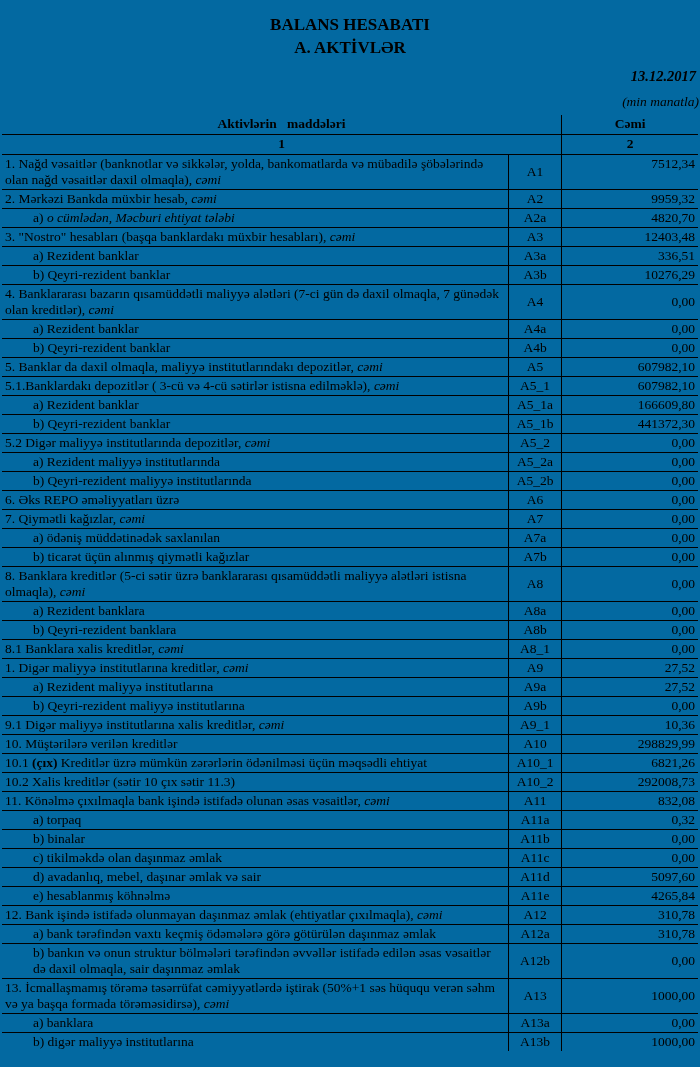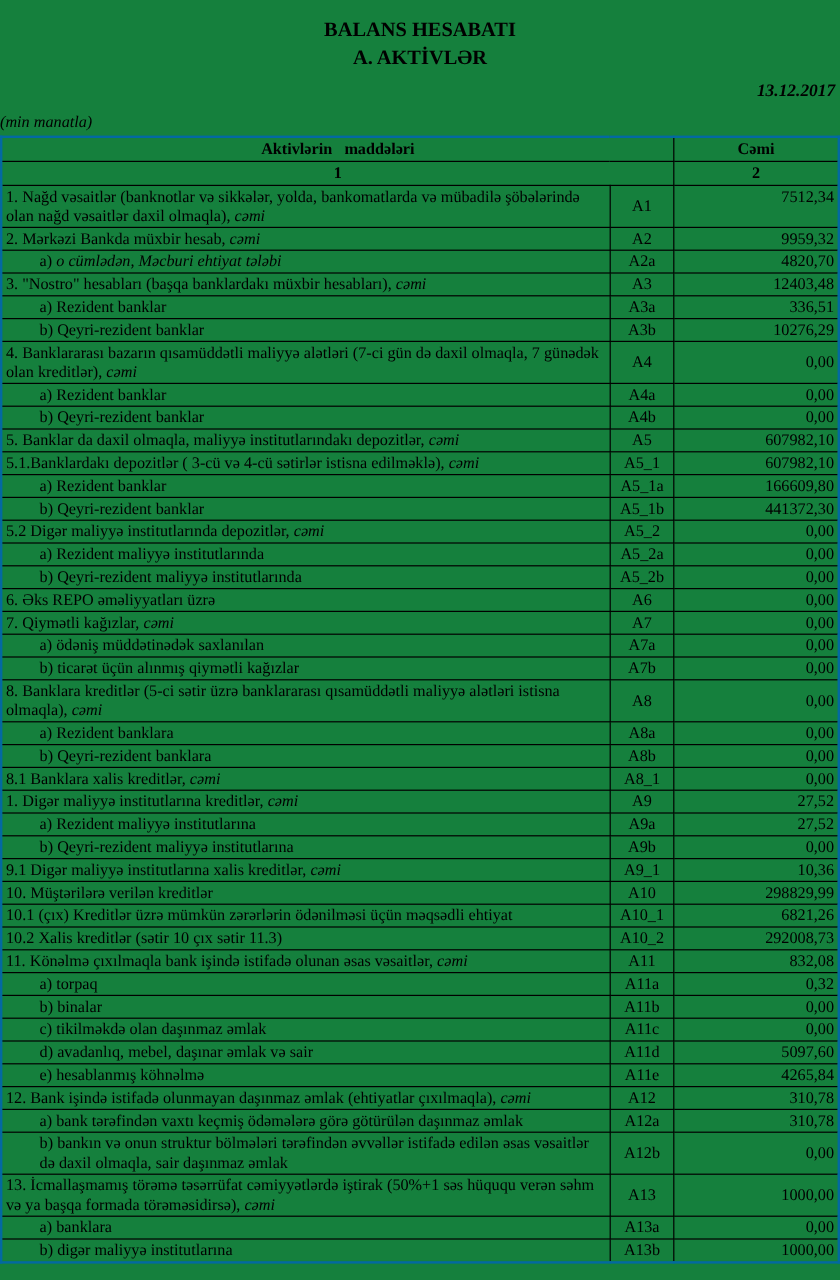--- a/index.html
+++ b/index.html
@@ -6,40 +6,41 @@
     margin: 0;
     padding: 0;
     background: #ffffff;
     color: #000000;
     font-family: "Liberation Serif", "DejaVu Serif", serif;
   }
   .page {
     width: 700px;
     min-height: 1067px;
     box-sizing: border-box;
-    background: #15803d;
+    background: #0369a1;
   }
   .title-block {
     padding-top: 13px;
     text-align: center;
     font-weight: bold;
     font-size: 17px;
     line-height: 23px;
   }
   .report-date {
     margin-top: 9px;
     text-align: right;
     font-weight: bold;
     font-style: italic;
     font-size: 14.5px;
     padding-right: 4px;
   }
   .unit-note {
     margin-top: 9px;
     margin-bottom: 3px;
+    text-align: right;
     font-style: italic;
     font-size: 13.5px;
     padding-right: 1px;
   }
   table.assets {
     border-collapse: collapse;
     table-layout: fixed;
     width: 700px;
     border: 2px solid #0369a1;
   }
@@ -71,21 +72,21 @@
     border-right: 2px solid #000;
     vertical-align: middle;
   }
   td.value-cell {
     text-align: right;
     padding-right: 4px;
     vertical-align: middle;
   }
   td.value-cell.v-top { vertical-align: top; }
   .it { font-style: italic; }
-  .bd { font-weight: normal; }
+  .bd { font-weight: bold; }
 </style>
 </head>
 <body>
 
 <div class="page">
 
   <div class="title-block">
     <div>BALANS HESABATI</div>
     <div>A. AKTİVLƏR</div>
   </div>

